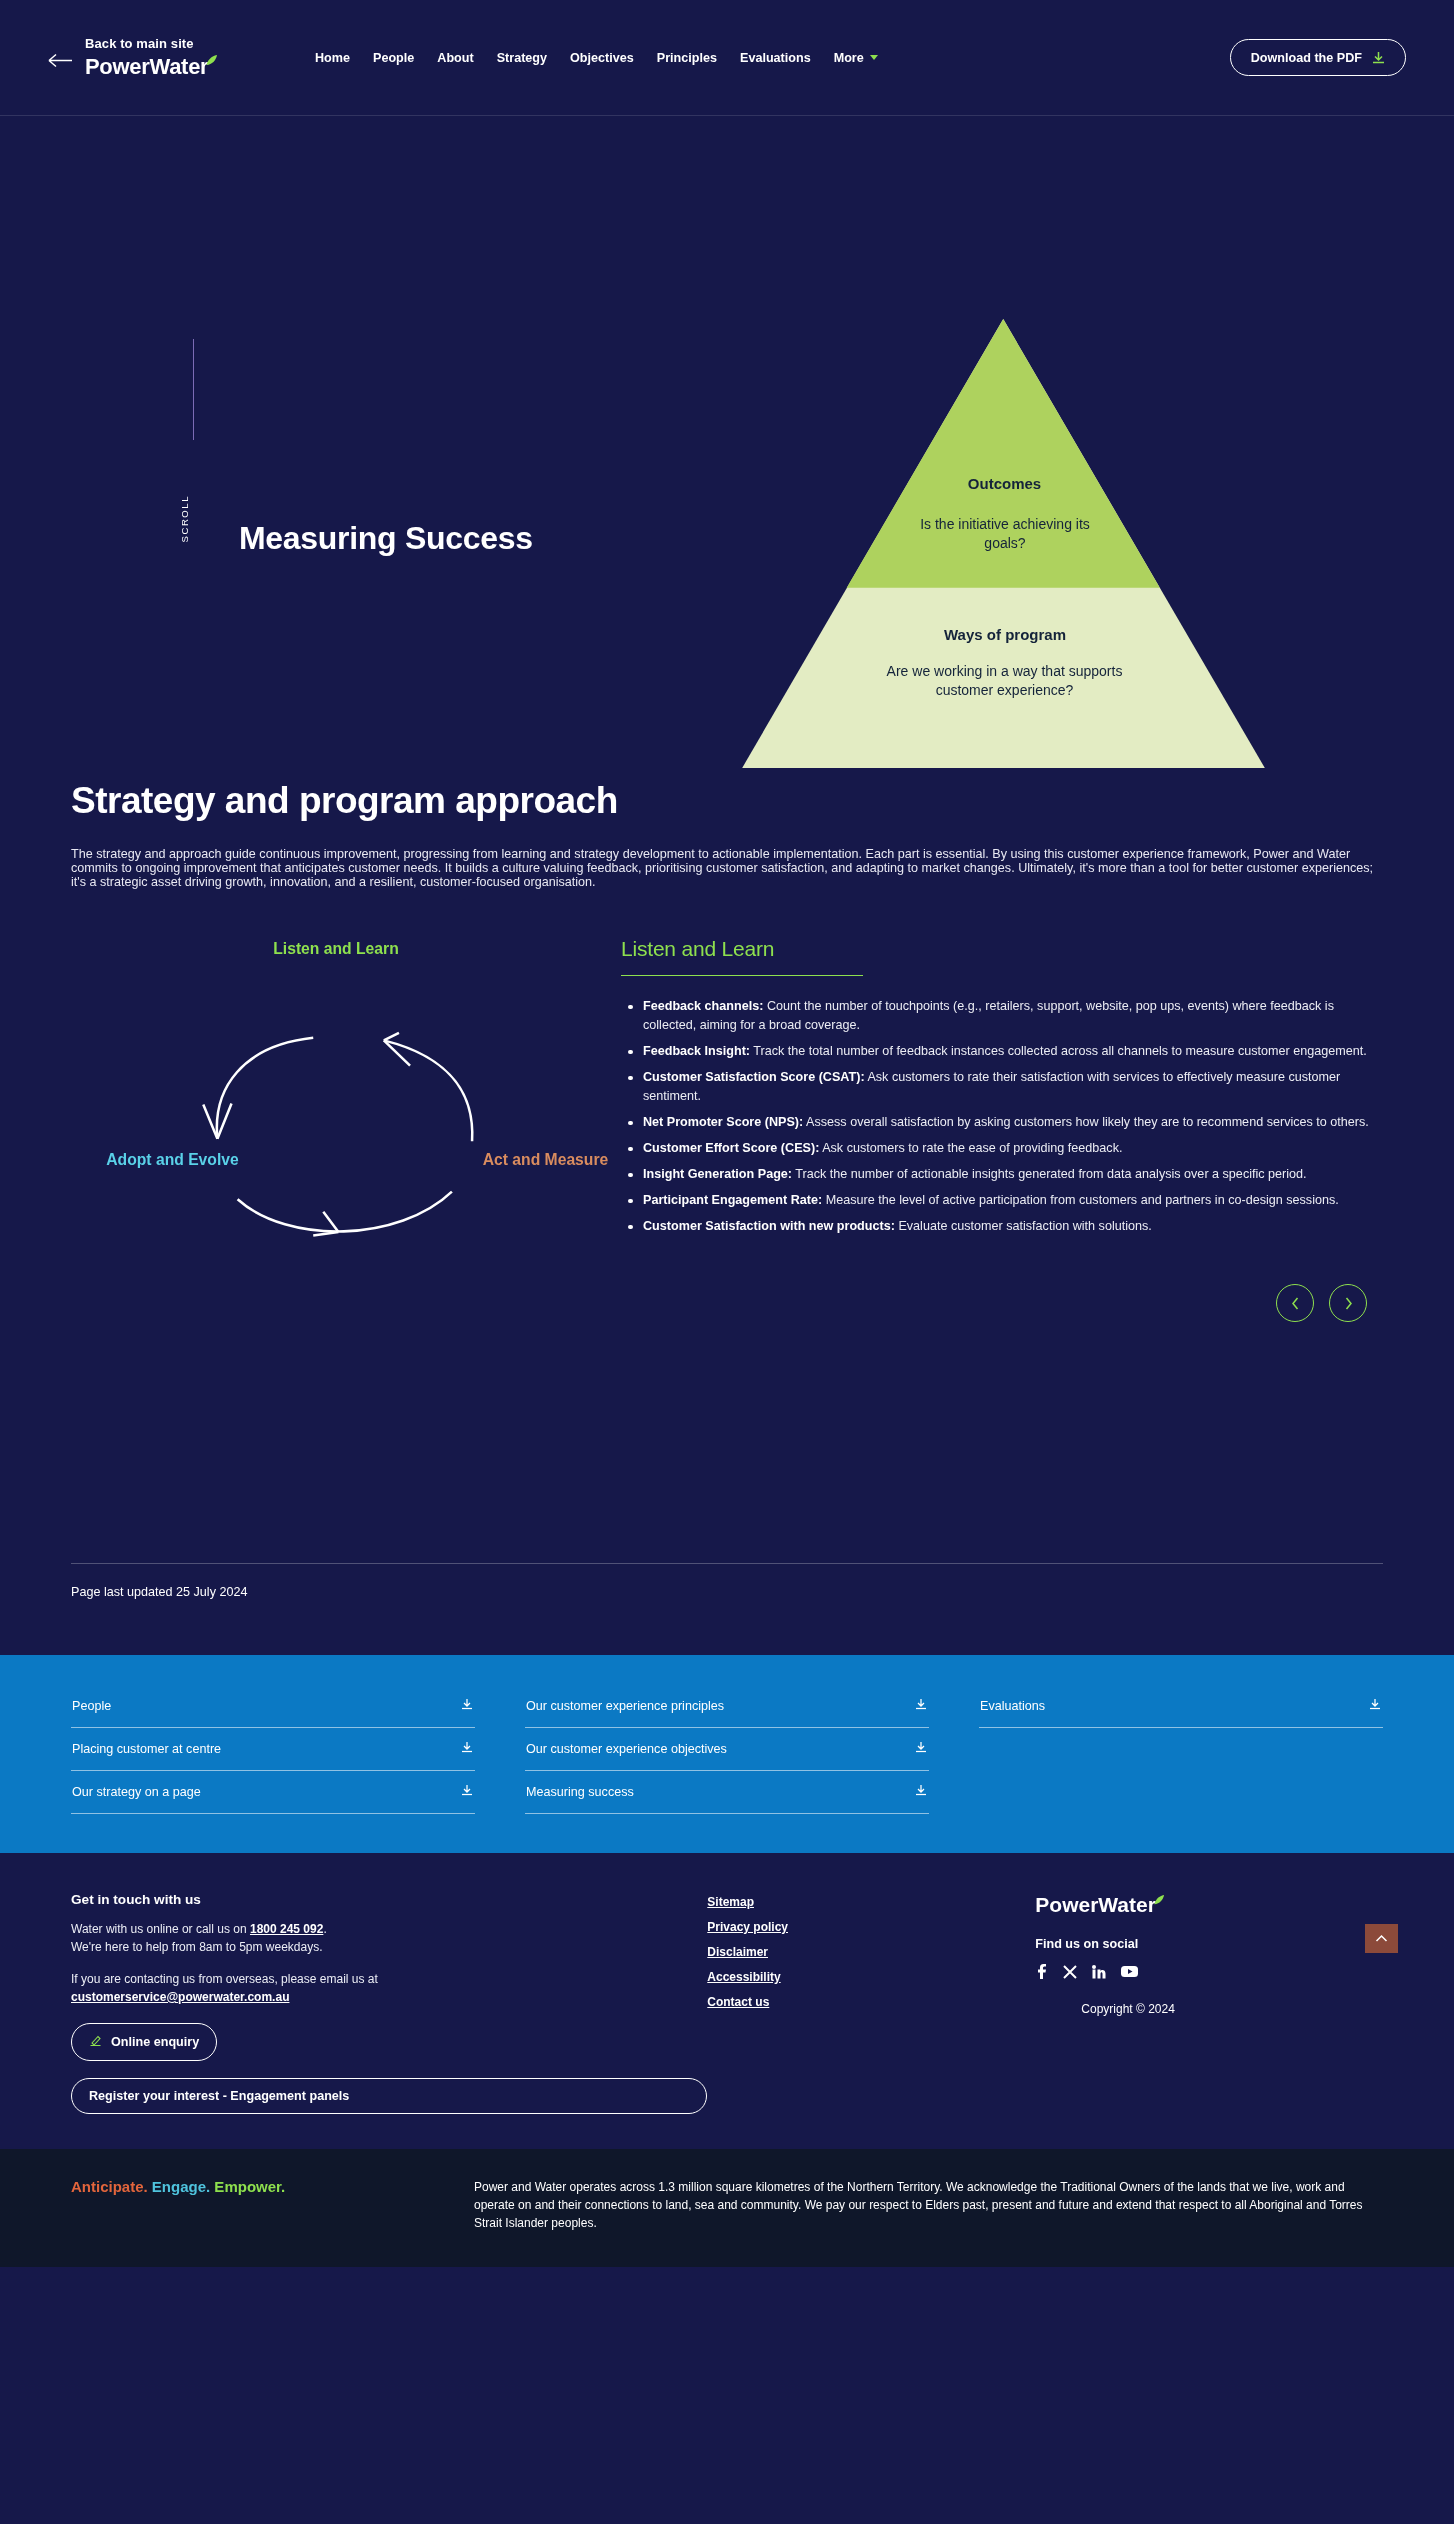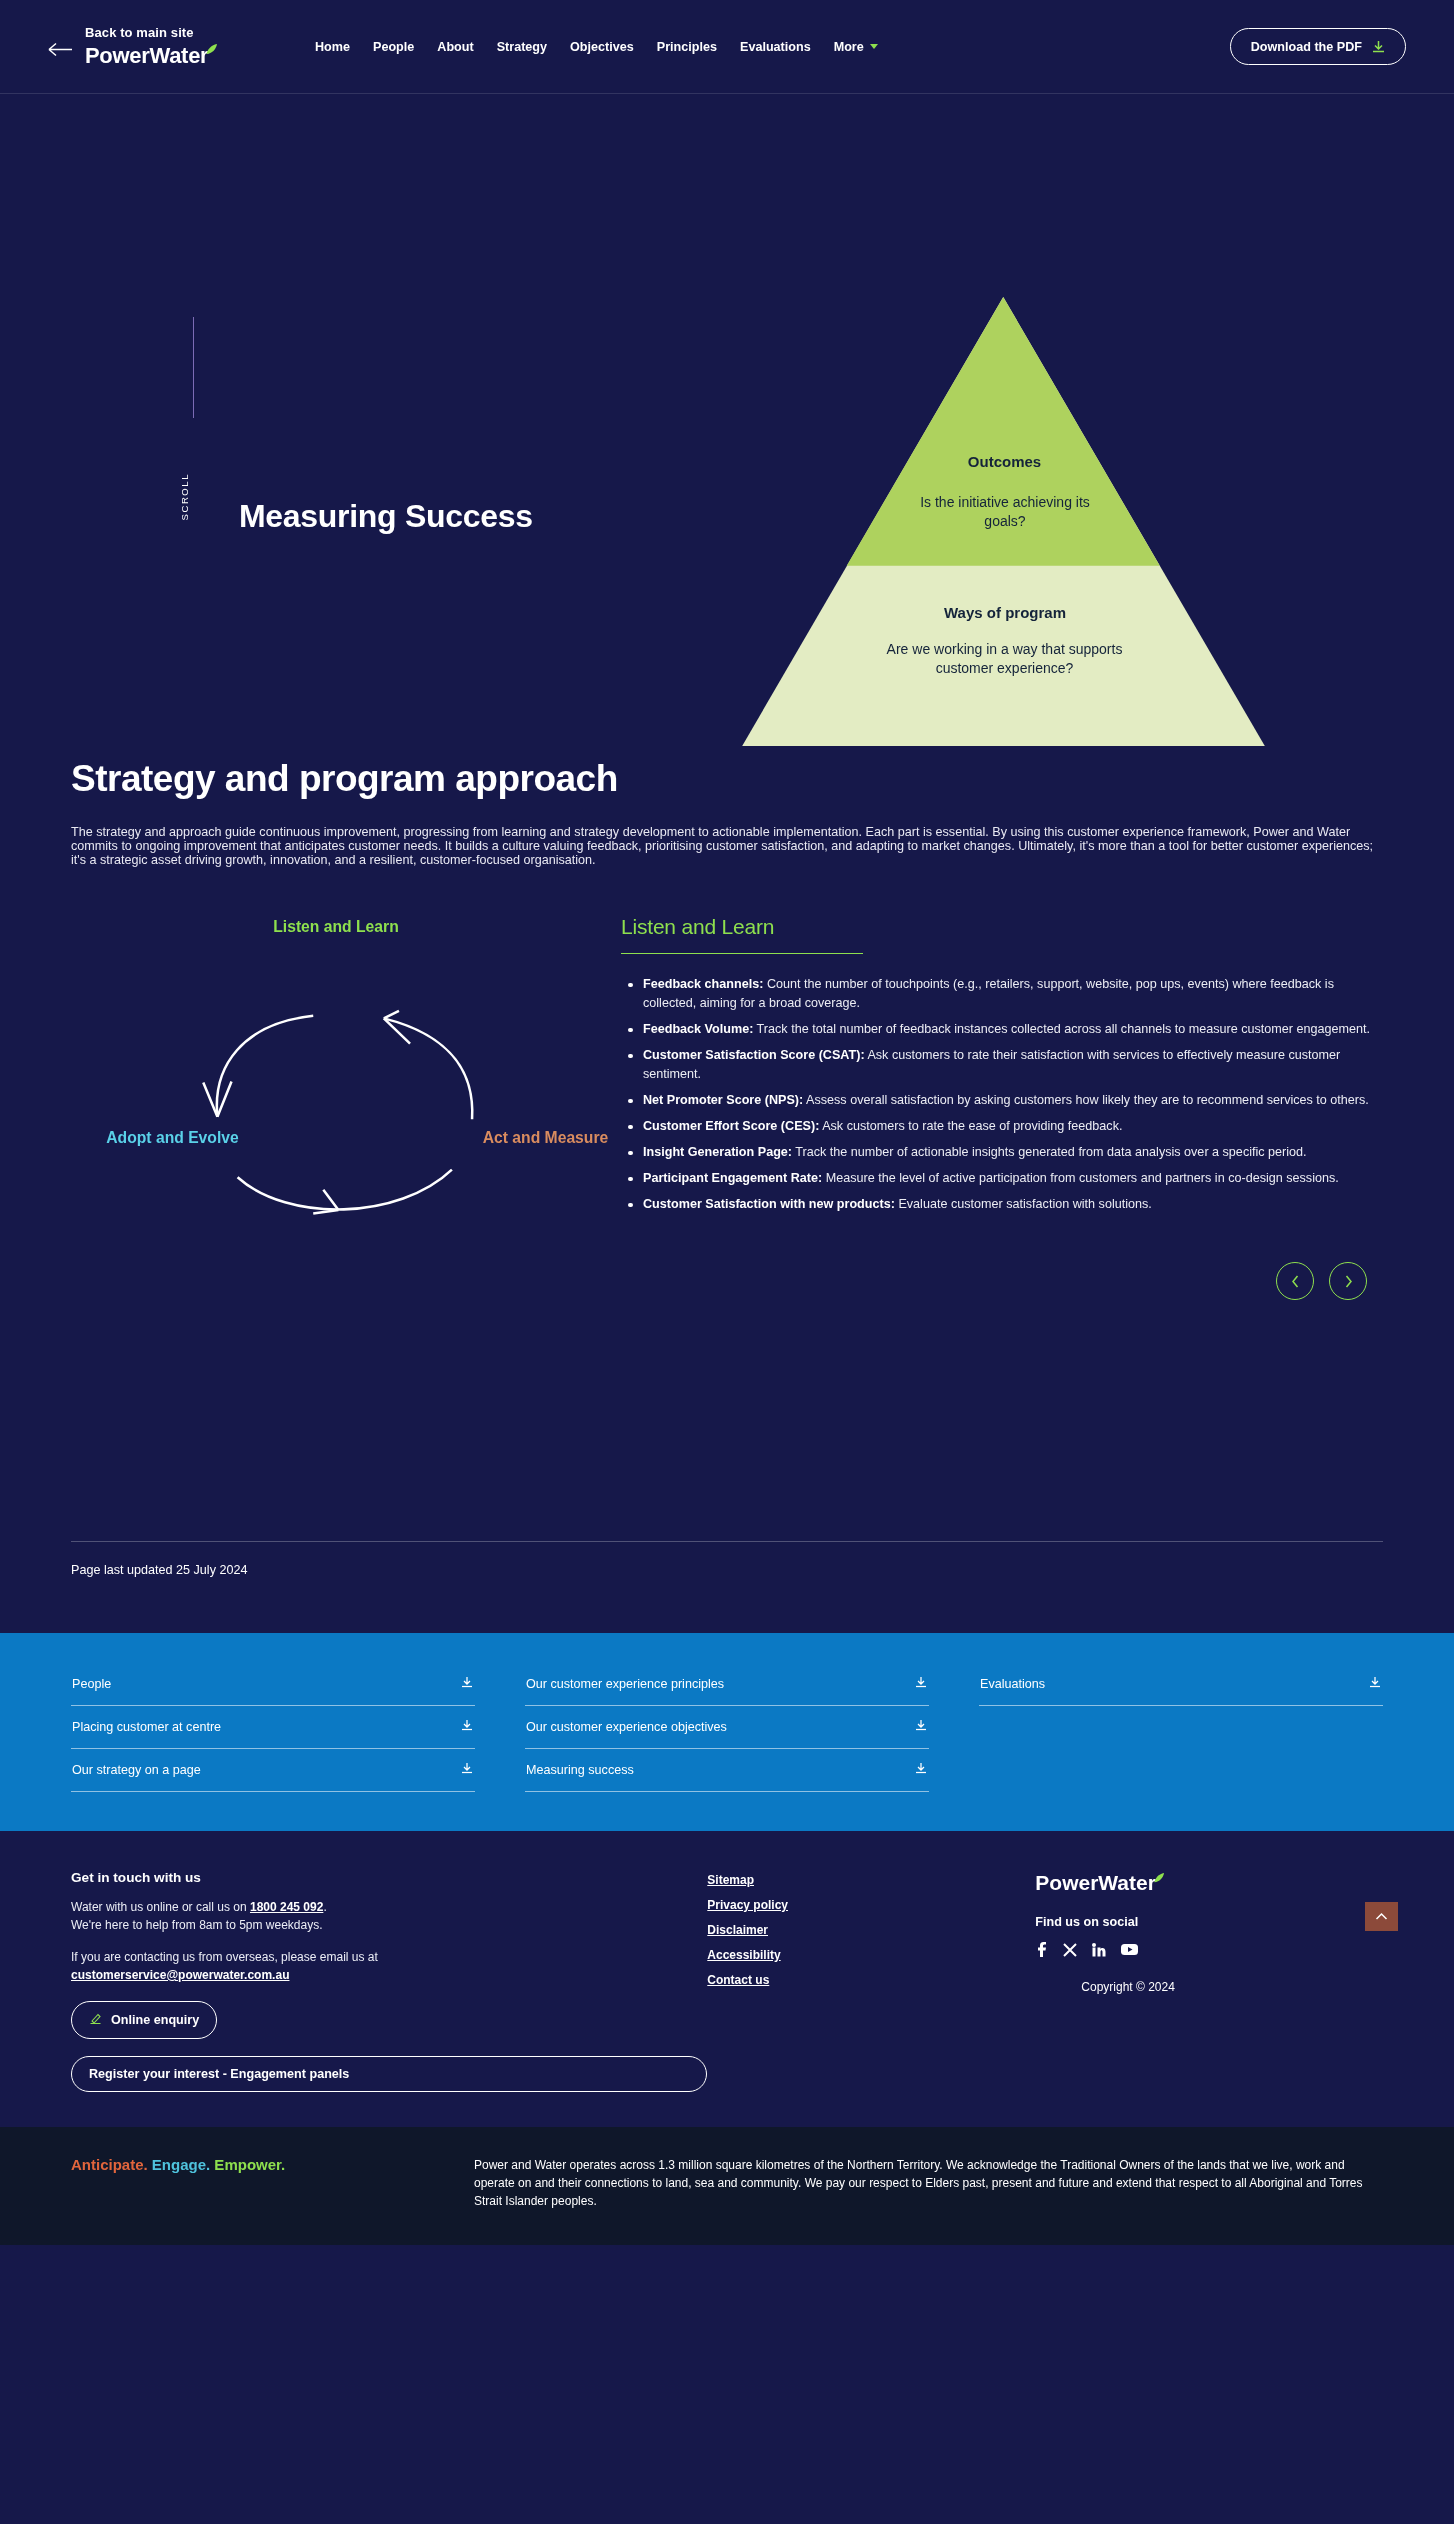--- a/index.html
+++ b/index.html
@@ -7,21 +7,21 @@
   body {
     font-family:"Liberation Sans", sans-serif;
     background:#16184a;
     color:#ffffff;
     -webkit-font-smoothing:antialiased;
   }
   .page { width:1454px; position:relative; }
 
   
   .header {
-    height:94px;
+    height:116px;
     background:#16184a;
     display:flex;
     align-items:center;
     padding:0 48px 0 48px;
     border-bottom:0.5px solid rgba(255,255,255,0.12);
   }
   .back-block { display:flex; align-items:flex-start; gap:11px; width:217px; }
   .back-arrow { margin-top:17px; width:26px; height:15px; position:relative; }
   .back-arrow svg { display:block; }
   .back-texts { display:flex; flex-direction:column; }
@@ -238,21 +238,21 @@
         <div class="cy-lbl cy-top">Listen and Learn</div>
         <div class="cy-lbl cy-right">Act and Measure</div>
         <div class="cy-lbl cy-left">Adopt and Evolve</div>
       </div>
 
       <div class="col-right">
         <div class="slide-title">Listen and Learn</div>
         <div class="slide-rule"></div>
         <ul class="bullets">
           <li><b>Feedback channels:</b><span> Count the number of touchpoints (e.g., retailers, support, website, pop ups, events) where feedback is collected, aiming for a broad coverage.</span></li>
-          <li><b>Feedback Volume:</b><span> Track the total number of feedback instances collected across all channels to measure customer engagement.</span></li>
+          <li><b>Feedback Insight:</b><span> Track the total number of feedback instances collected across all channels to measure customer engagement.</span></li>
           <li><b>Customer Satisfaction Score (CSAT):</b><span> Ask customers to rate their satisfaction with services to effectively measure customer sentiment.</span></li>
           <li><b>Net Promoter Score (NPS):</b><span> Assess overall satisfaction by asking customers how likely they are to recommend services to others.</span></li>
           <li><b>Customer Effort Score (CES):</b><span> Ask customers to rate the ease of providing feedback.</span></li>
           <li><b>Insight Generation Page:</b><span> Track the number of actionable insights generated from data analysis over a specific period.</span></li>
           <li><b>Participant Engagement Rate:</b><span> Measure the level of active participation from customers and partners in co-design sessions.</span></li>
           <li><b>Customer Satisfaction with new products:</b><span> Evaluate customer satisfaction with solutions.</span></li>
         </ul>
 
         <div class="arrows">
           <div class="arr">

